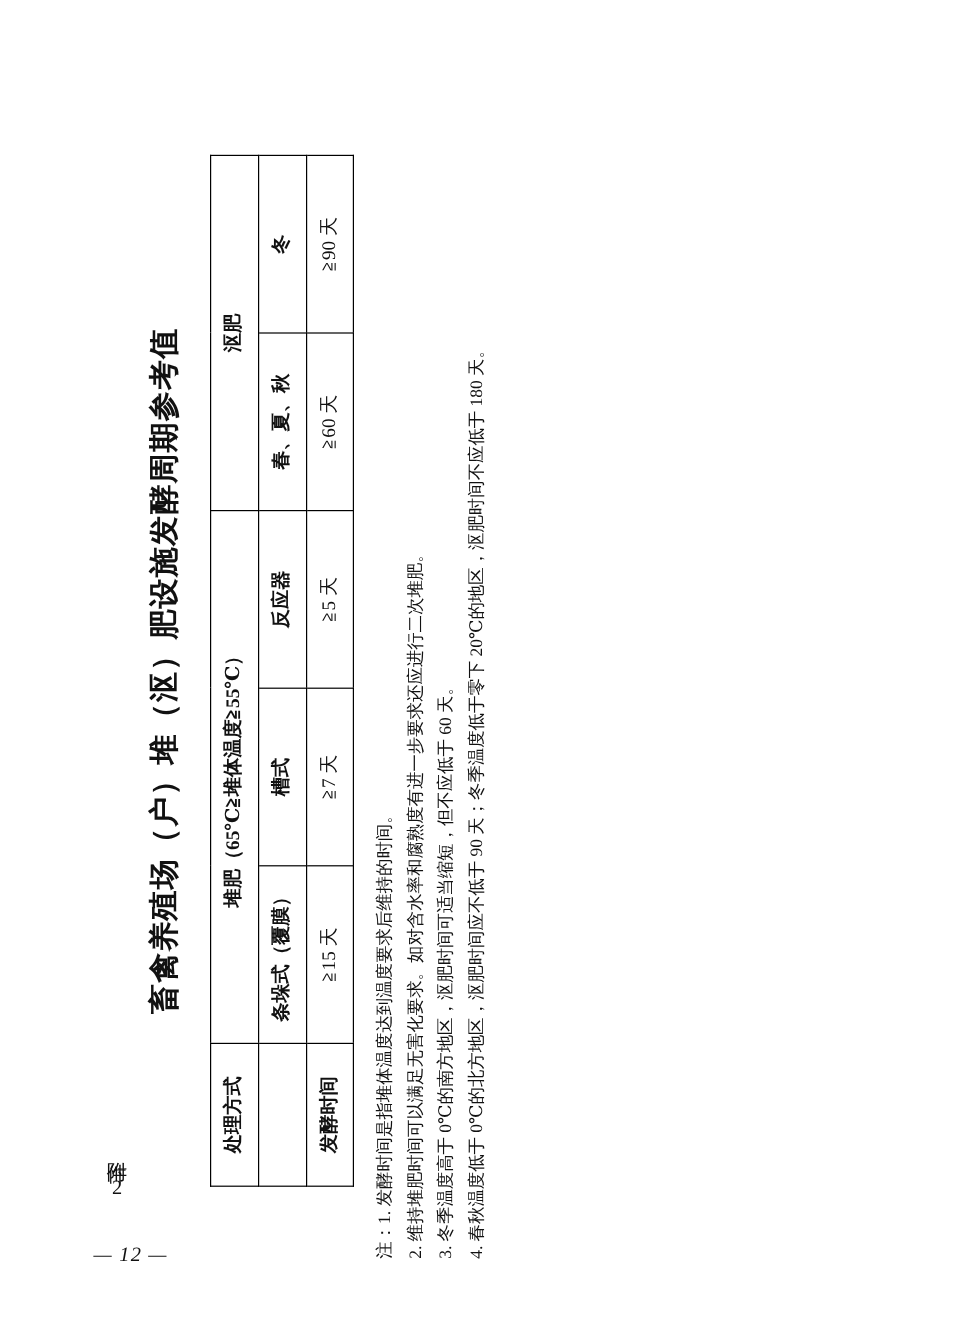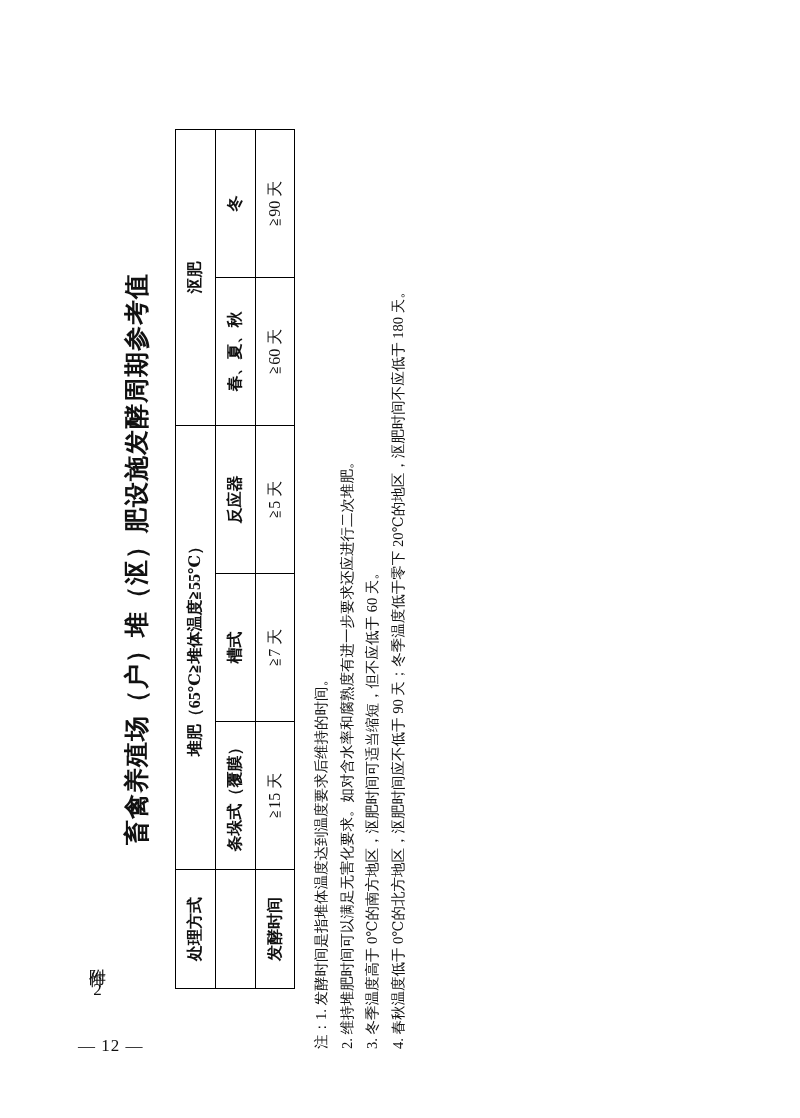--- a/index.html
+++ b/index.html
@@ -37,20 +37,21 @@
   }
 
   
   .page-number {
     position: absolute;
     left: 78px;
     top: 1036px;
     font-size: 17px;
     letter-spacing: 1px;
     white-space: nowrap;
+    font-style: italic;
   }
 
   
   .rot-wrap {
     position: absolute;
     left: 400px;
     top: 559px;
     width: 1000px;   
     height: 560px;   
     transform: translate(-50%, -50%) rotate(-90deg);

